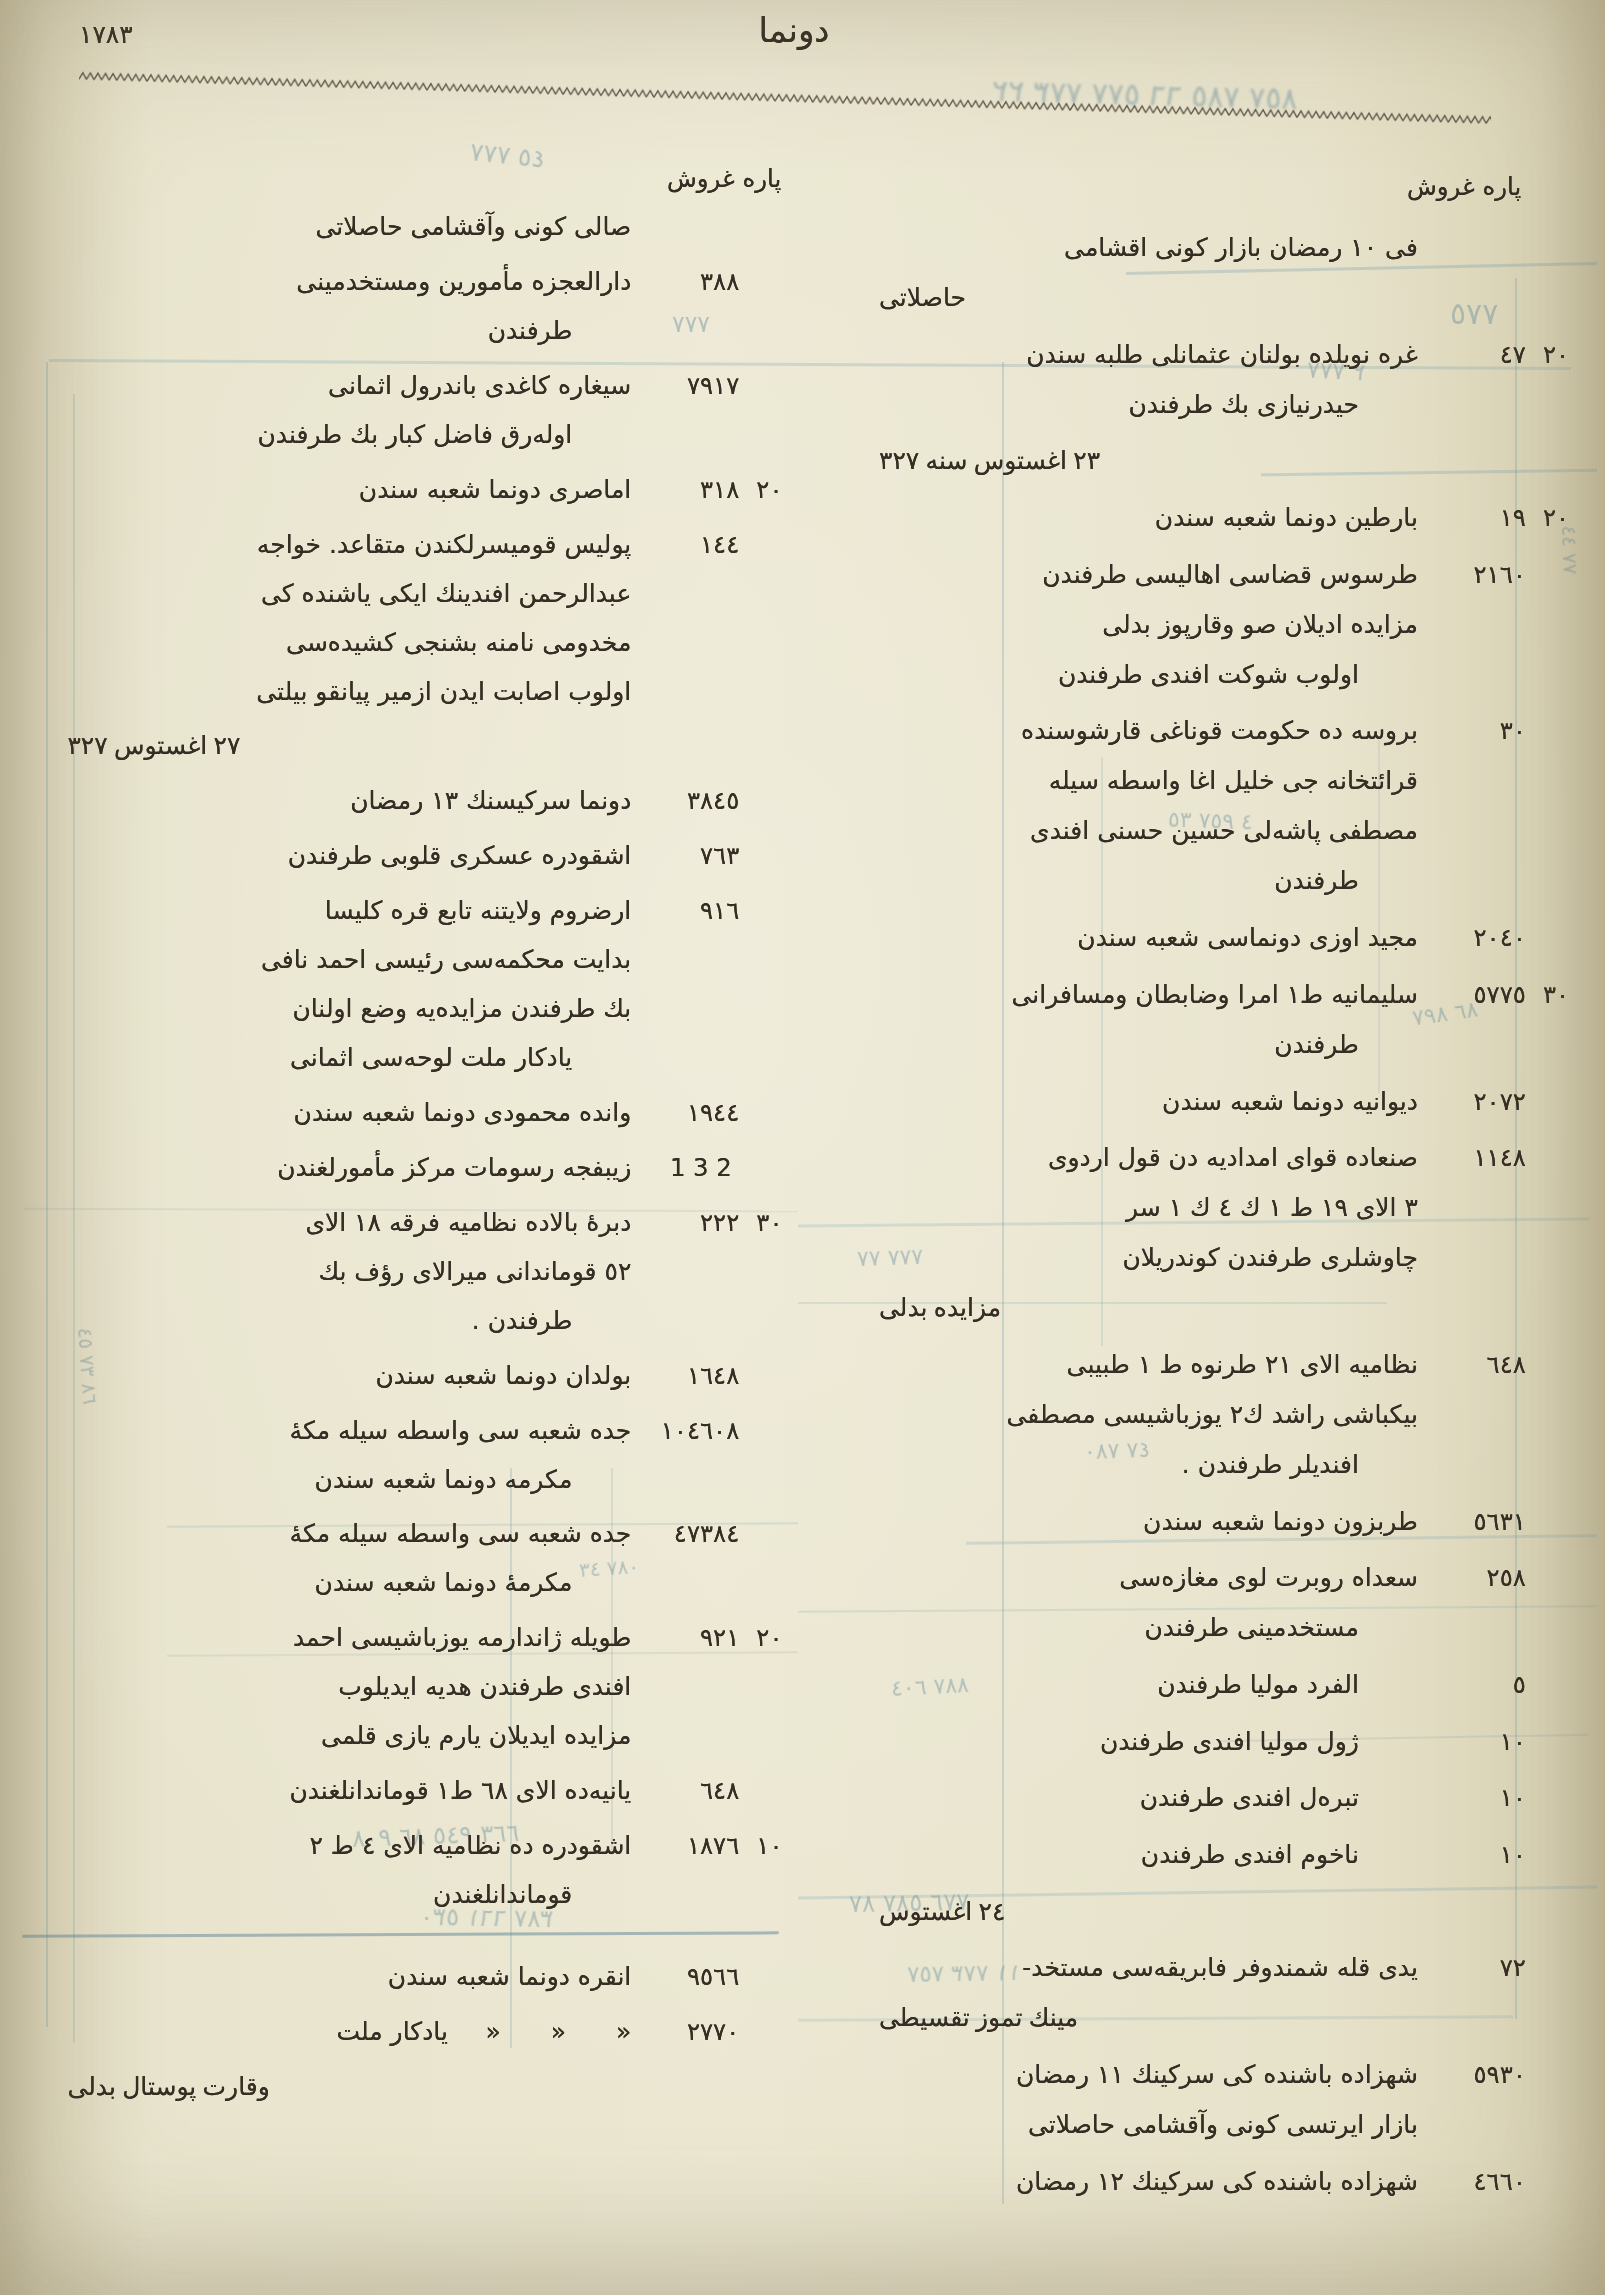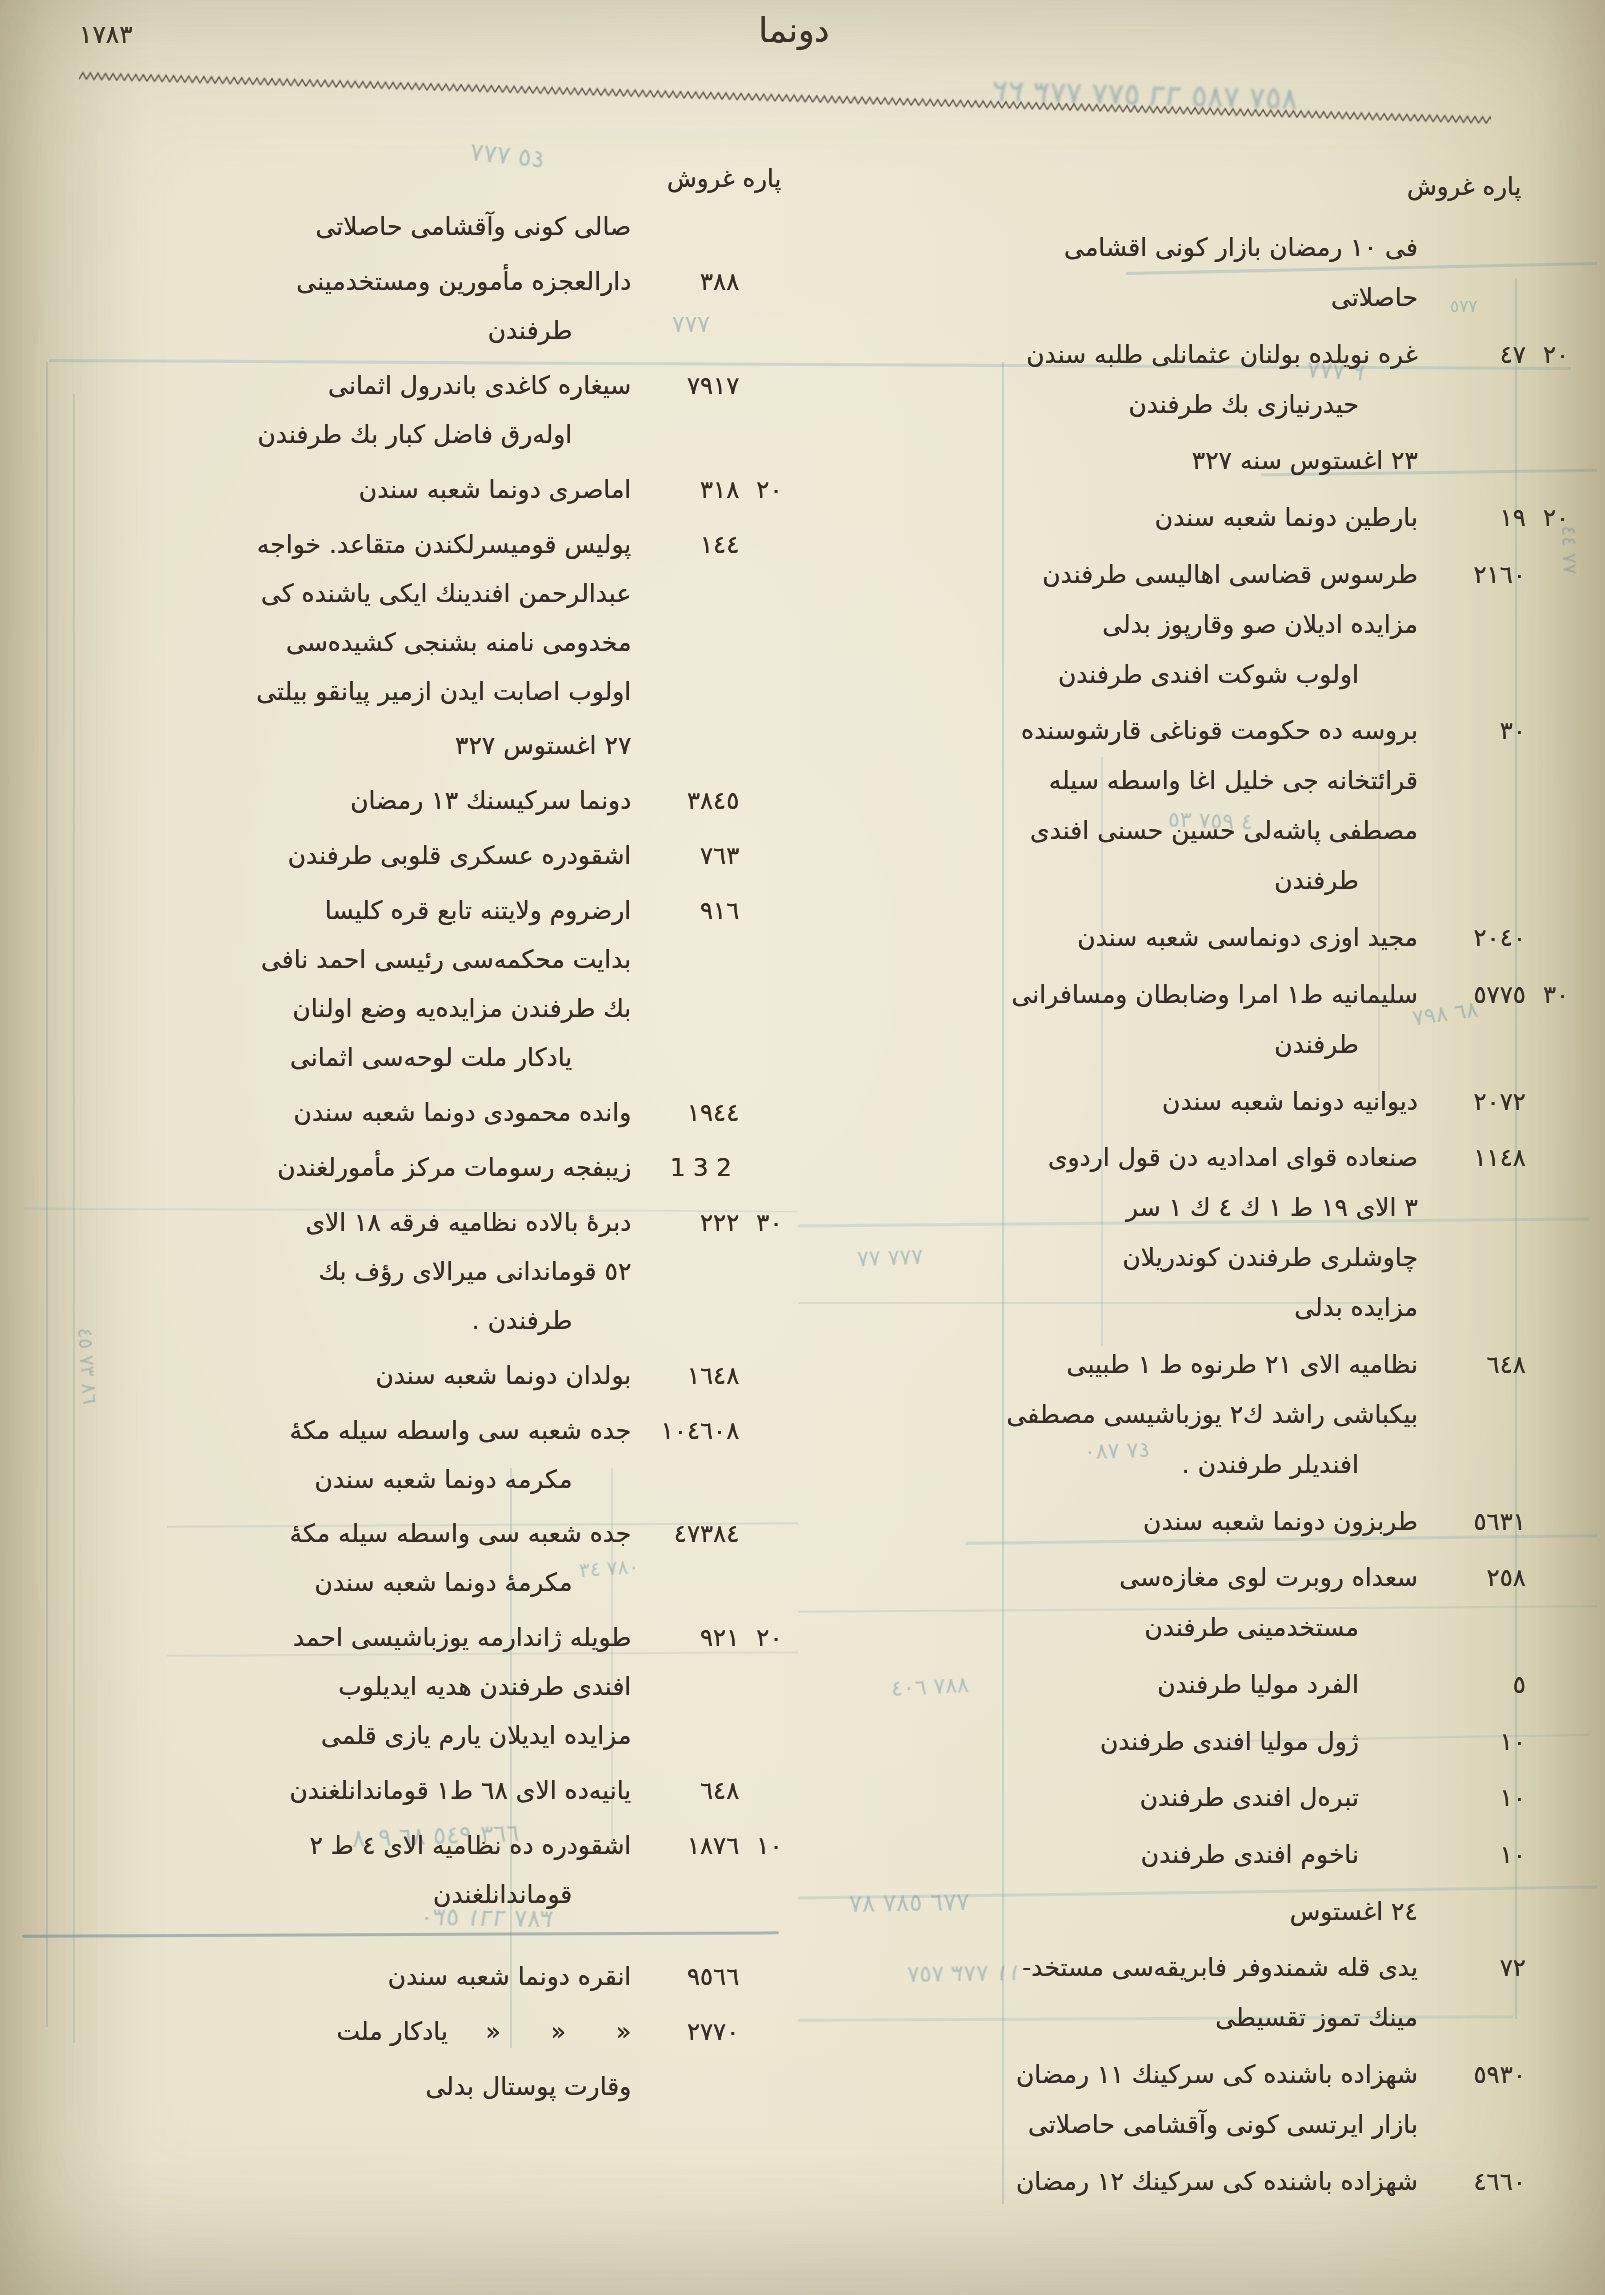--- a/index.html
+++ b/index.html
@@ -53,21 +53,21 @@
   .left-half  .g, .left-half  .p { line-height:49px; }
   .p { width:47px; padding-left:17px; text-align:left; }
 
   .text { flex:1; padding-left:6.7px; padding-right:0; margin-left:44px; }
   .line {
     font-size:25px; text-align:right; white-space:nowrap;
     text-shadow:0 0 0.6px currentColor;
   }
   .right-half .line { line-height:50px; }
   .left-half  .line { line-height:49px; }
-  .line.c { text-align:right; }
+  .line.c { text-align:left;font-family:Liberation Serif, serif; }
   .line.i { padding-right:59px; }
 
   .hsep {
     height:2.5px; margin:13.5px 25px 17px 5px; border-radius:1.7px;
     background:rgba(96,132,152,0.5); transform:rotate(-0.25deg);
   }
 
   
   .bleed-layer { position:absolute; inset:0; pointer-events:none; }
   .bleed {
@@ -99,21 +99,21 @@
     <div class="bline" style="left:74px;top:394px;width:1.7px;height:1649px;opacity:.22"></div>
     <div class="bline" style="left:511px;top:1468px;width:1.7px;height:580px;opacity:.25"></div>
     <div class="bline" style="left:612px;top:1468px;width:1.7px;height:387px;opacity:.18"></div>
     <div class="bline" style="left:1003px;top:362px;width:1.7px;height:1842px;opacity:.28"></div>
     <div class="bline" style="left:1102px;top:757px;width:1.7px;height:589px;opacity:.18"></div>
     <div class="bline" style="left:1516px;top:278px;width:1.7px;height:1741px;opacity:.3"></div>
     <div class="bline" style="left:1379px;top:740px;width:1.7px;height:353px;opacity:.15"></div>
 
     <span class="bleed" style="left:993px;top:77px;font-size:30px;color:rgba(104,142,156,.5);filter:blur(1.2px);transform:scaleX(-1) rotate(-1.5deg)">٢٢ ٧٧٣ ٥٧٧ ٦٦ ٧٨٥ ٨٥٧</span>
     <span class="bleed" style="left:471px;top:141px;font-size:25px;transform:scaleX(-1) rotate(-6deg)">٧٧٧ ٤٥</span>
-    <span class="bleed" style="left:1451px;top:296px;font-size:17px">٥٧٧</span>
+    <span class="bleed" style="left:1451px;top:296px;font-size:30px">٥٧٧</span>
     <span class="bleed" style="left:673px;top:310px;font-size:23.6px">٧٧٧</span>
     <span class="bleed" style="left:1308px;top:357px;font-size:23.6px;transform:scaleX(-1) rotate(-3deg)">٧٧٧ ٢</span>
     <span class="bleed" style="left:1169px;top:808px;font-size:22px;transform:rotate(2deg)">٤ ٧٥٩ ٥٣</span>
     <span class="bleed" style="left:1413px;top:1001px;font-size:22px;transform:rotate(-8deg)">٦٨ ٧٩٨</span>
     <span class="bleed" style="left:858px;top:1245px;font-size:22px;transform:rotate(-2deg)">٧٧٧ ٧٧</span>
     <span class="bleed" style="left:1085px;top:1438px;font-size:22px;transform:scaleX(-1) rotate(2deg)">٧٨٠ ٤٧</span>
     <span class="bleed" style="left:892px;top:1674px;font-size:22px;transform:rotate(-3deg)">٧٨٨ ٤٠٦</span>
     <span class="bleed" style="left:850px;top:1888px;font-size:24.4px;transform:rotate(-1deg)">٦٧٧ ٧٨٥ ٧٨</span>
     <span class="bleed" style="left:908px;top:1960px;font-size:23px;transform:scaleX(-1) rotate(1deg)">٧٥٧ ٧٧٣ ١١</span>
     <span class="bleed" style="left:353px;top:1821px;font-size:24.4px;transform:rotate(-2deg)">٣٦٦ ٥٤٩ ٦٨ ٨٠٩</span>

